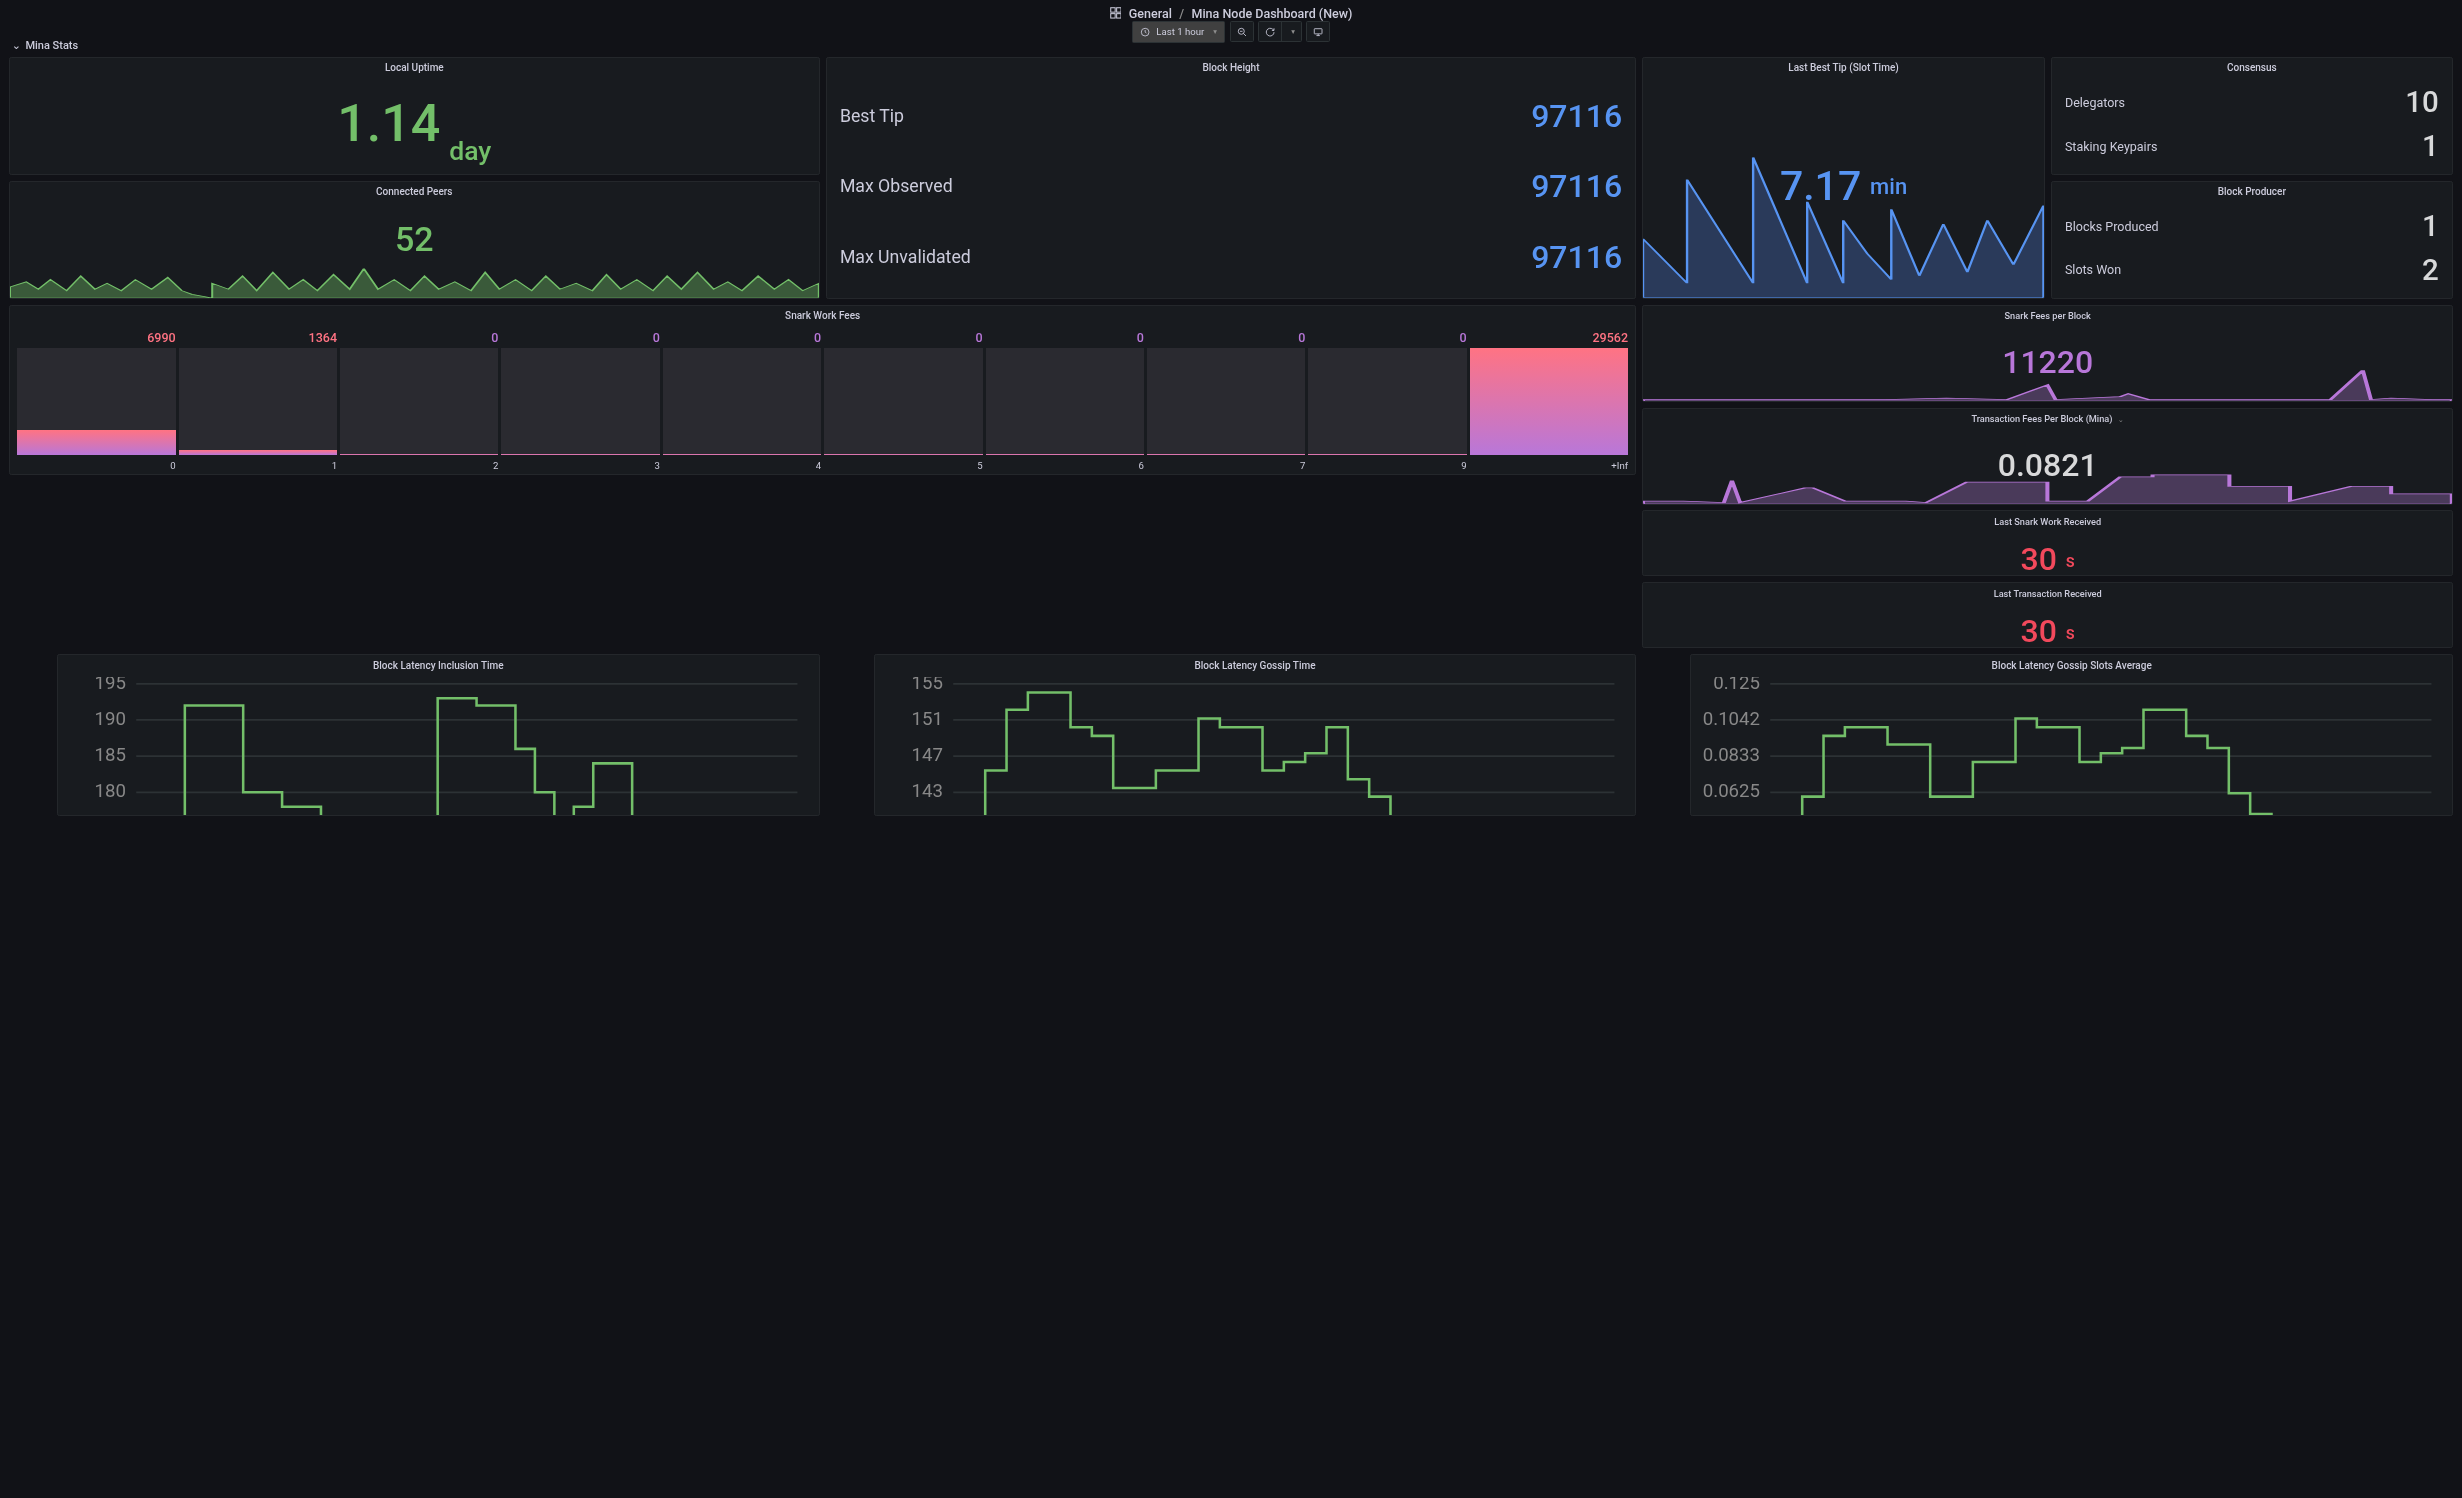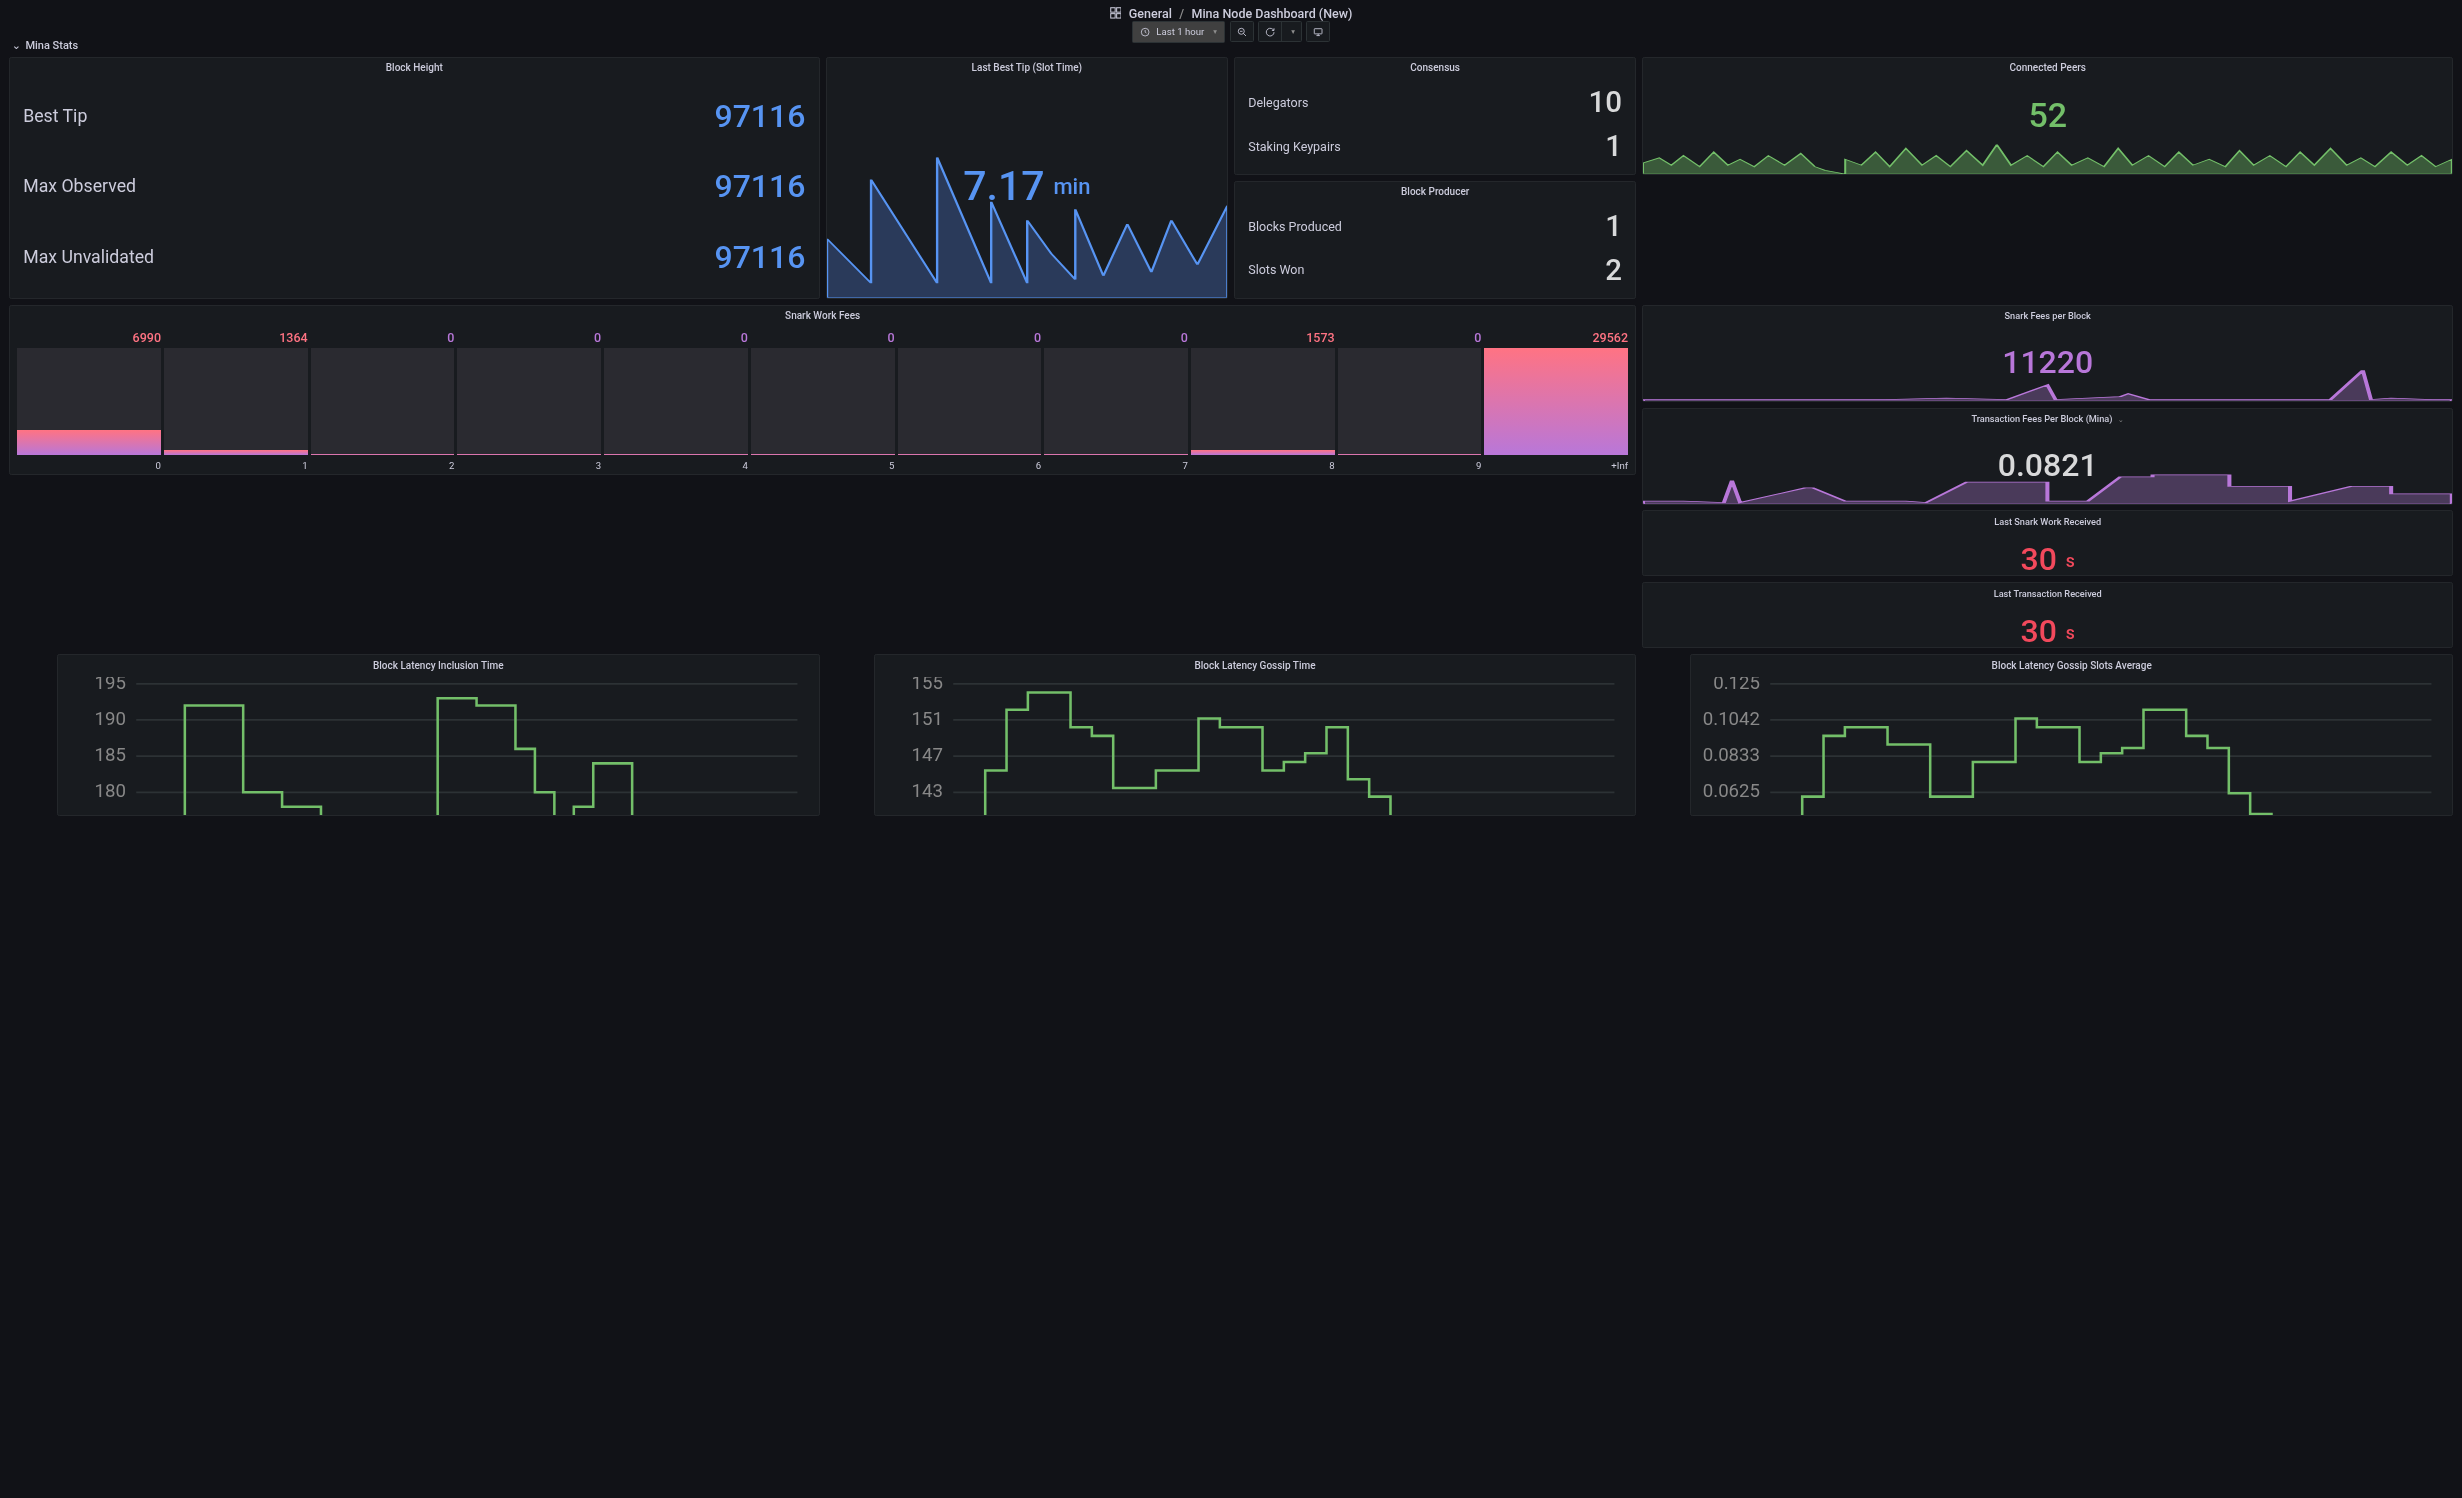--- a/index.html
+++ b/index.html
@@ -231,20 +231,29 @@
   </div>
 </div>
 
 <div class="section-header">
   <span>⌄</span>
   <span>Mina Stats</span>
 </div>
 
 <div class="grid">
 
+  <div class="panel uptime">
+    <div class="panel-title">Local Uptime</div>
+    <div class="panel-body">
+      <div class="big-value green">
+        <span class="num">1.14</span>
+        <span class="unit">day</span>
+      </div>
+    </div>
+  </div>
 
   <div class="panel block-height">
     <div class="panel-title">Block Height</div>
     <div class="panel-body">
       <div class="kv-list" id="bh-list">
           <div class="kv-row">
             <span class="k">Best Tip</span>
             <span class="v blue">97116</span>
           </div>
           <div class="kv-row">
@@ -370,27 +379,20 @@
               <div class="hist-fill" style="height:0.8%"></div>
             </div>
     <div class="hist-label">6</div>
           </div>
           <div class="hist-bar">
     <div class="hist-val" style="color:#B877D9">0</div>
     <div class="hist-track">
               <div class="hist-fill" style="height:0.8%"></div>
             </div>
     <div class="hist-label">7</div>
-          </div>
-          <div class="hist-bar">
-    <div class="hist-val" style="color:#FF7383">1573</div>
-    <div class="hist-track">
-              <div class="hist-fill" style="height:5.3210202286719435%"></div>
-            </div>
-    <div class="hist-label">8</div>
           </div>
           <div class="hist-bar">
     <div class="hist-val" style="color:#B877D9">0</div>
     <div class="hist-track">
               <div class="hist-fill" style="height:0.8%"></div>
             </div>
     <div class="hist-label">9</div>
           </div>
           <div class="hist-bar">
     <div class="hist-val" style="color:#FF7383">29562</div>

